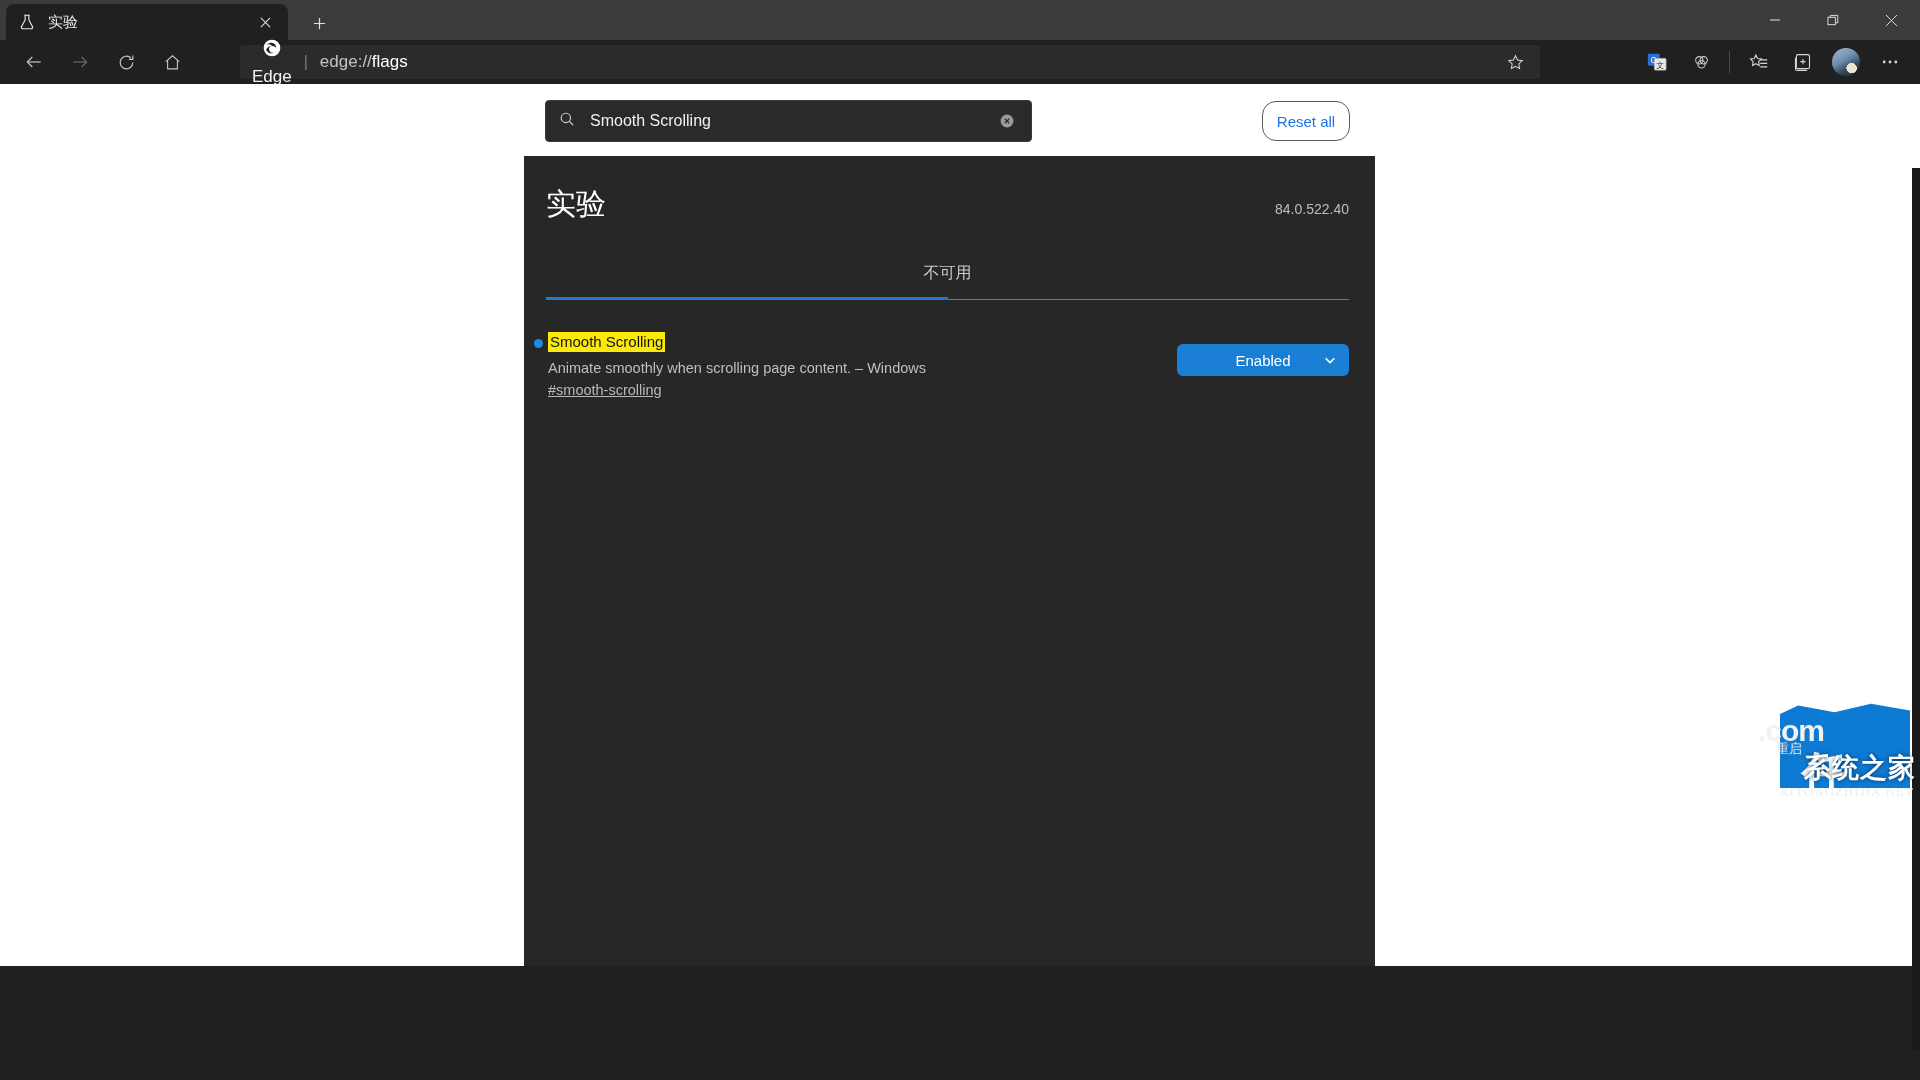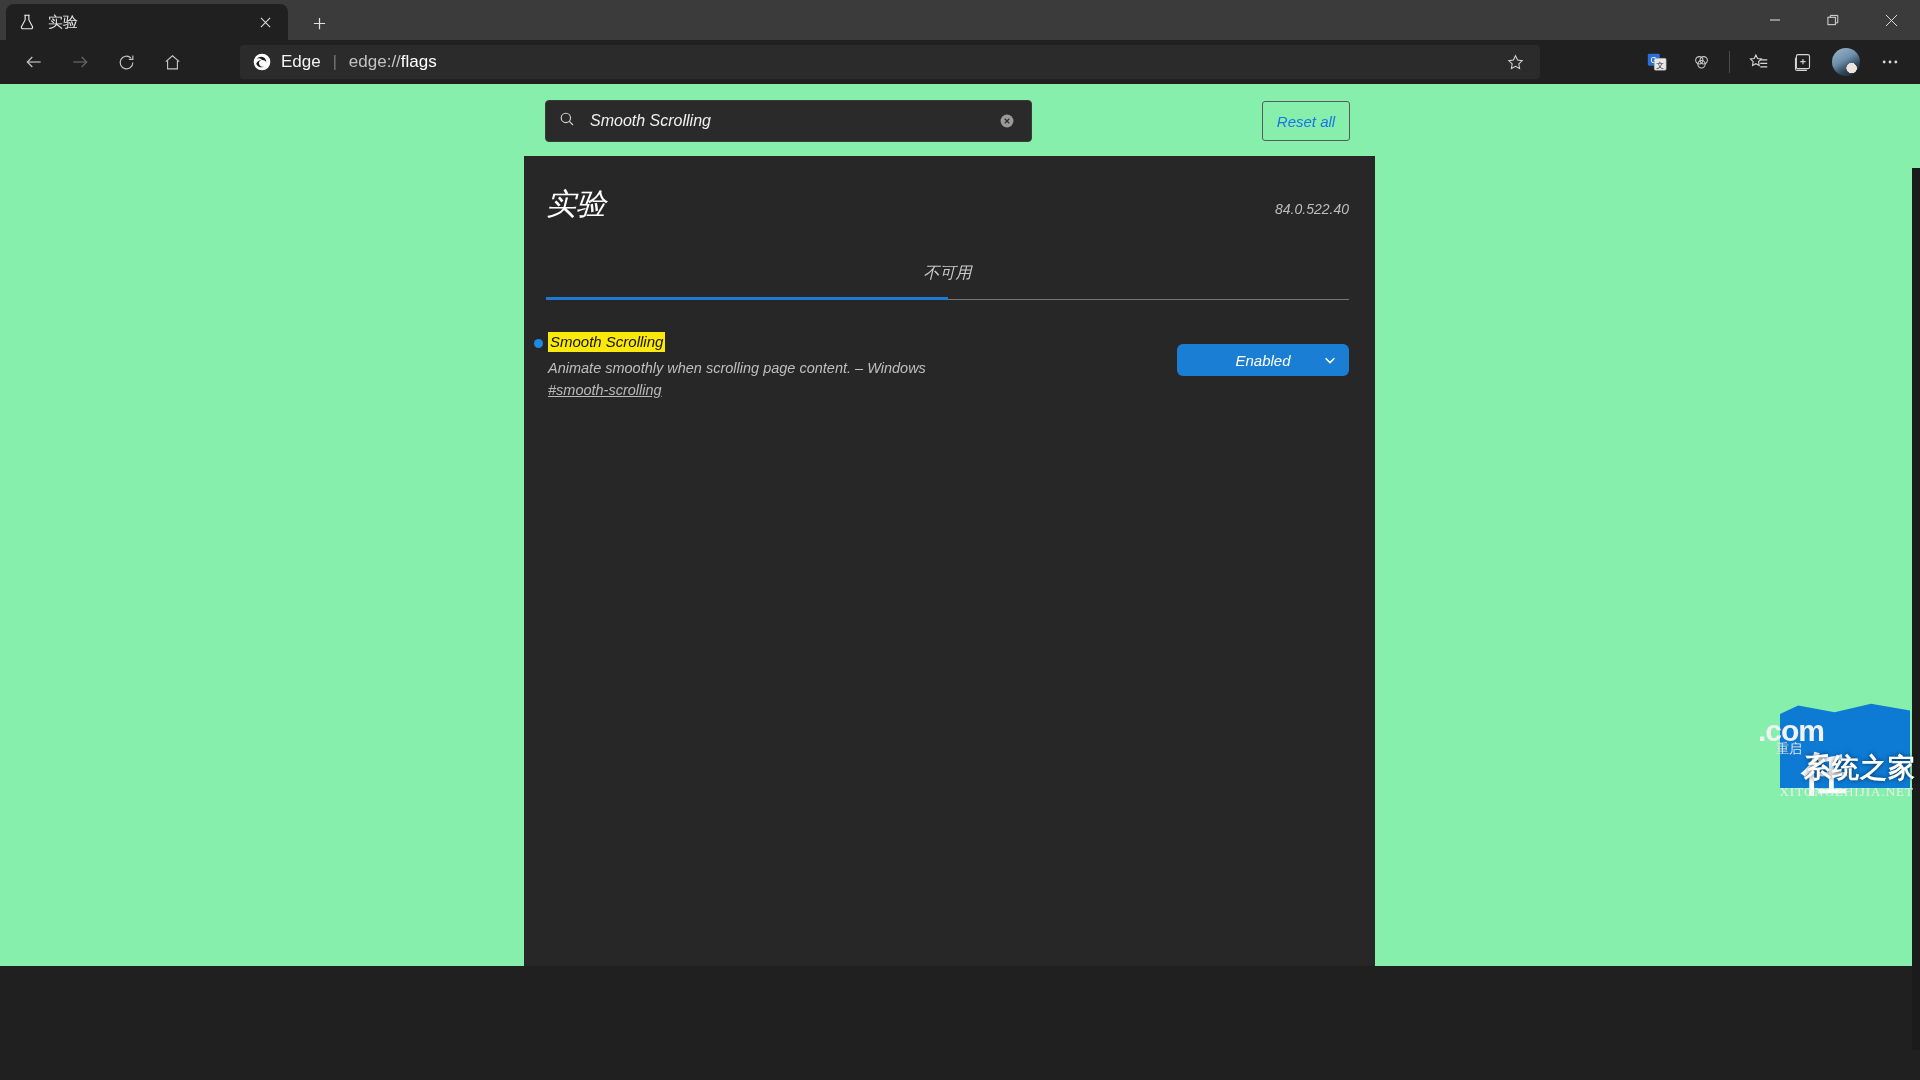--- a/index.html
+++ b/index.html
@@ -51,53 +51,53 @@
     width:40px; height:40px; margin-left:6px; border-radius:4px;
     display:flex; align-items:center; justify-content:center; color:#c8c8c8;
   }
   .navbtn.first { margin-left:14px; }
   .navbtn.disabled { color:#6a6a6a; }
   .omnibox {
     position:absolute; left:240px; top:5px; width:1300px; height:34px;
     background:#2b2b2b; border-radius:4px; display:flex; align-items:center;
     padding:0 8px 0 12px;
   }
-  .edge-badge { display:flex; align-items:center; gap:9px; }
+  .edge-badge { display:flex; align-items:center; gap:9px;flex-direction:column; }
   .edge-word { color:#f2f2f2; font-size:17px; }
   .omni-sep { color:#7a7a7a; font-size:16px; margin:0 12px; }
   .omni-url { color:#c2c2c2; font-size:17px; }
   .omni-url b { color:#ffffff; font-weight:400; }
   .omni-star { margin-left:auto; width:34px; height:30px; display:flex; align-items:center; justify-content:center; color:#d6d6d6; }
   .tb-right { position:absolute; right:8px; top:4px; height:36px; display:flex; align-items:center; }
   .tb-icon {
     width:44px; height:36px; border-radius:4px;
     display:flex; align-items:center; justify-content:center; color:#d8d8d8;
   }
   .tb-divider { width:1px; height:22px; background:#4a4a4a; margin:0 6px; }
   .avatar {
     width:28px; height:28px; border-radius:50%;
     background:
       radial-gradient(circle at 70% 72%, #efe4d8 0 18%, rgba(239,228,216,0) 19%),
       linear-gradient(150deg, #9fb8cd 0%, #6e90ad 42%, #2f4456 70%, #202b33 100%);
     margin:0 8px;
   }
 
   
-  .page { position:absolute; left:0; top:84px; width:1920px; height:882px; background:#86efac;font-style:italic; }
+  .page { position:absolute; left:0; top:84px; width:1920px; height:882px; background:#ffffff; }
   .searchrow { position:absolute; left:0; top:0; width:1920px; height:72px; }
   .searchbox {
     position:absolute; left:545px; top:16px; width:487px; height:42px;
     background:#2a2a2a; border:1px solid #3a3a3a; border-radius:4px;
     display:flex; align-items:center; padding:0 12px;
   }
   .search-input-text { flex:1; margin-left:14px; color:#f0f0f0; font-size:16px; }
   .search-clear { width:24px; height:24px; display:flex; align-items:center; justify-content:center; }
   .resetall {
     position:absolute; left:1262px; top:17px; width:88px; height:40px;
-    border:1px solid #5a5a5a; border-radius:3px; background:transparent;
+    border:1px solid #5a5a5a; border-radius:14px; background:transparent;
     color:#1a73e8; font-size:15px; font-family:"Liberation Sans", sans-serif;
     display:flex; align-items:center; justify-content:center;
   }
 
   .content {
     position:absolute; left:524px; top:72px; width:851px; height:810px;
     background:#272727;
   }
   .content-inner { padding:28px 26px 0 22px; }
   .head-row { display:flex; align-items:baseline; justify-content:space-between; }

